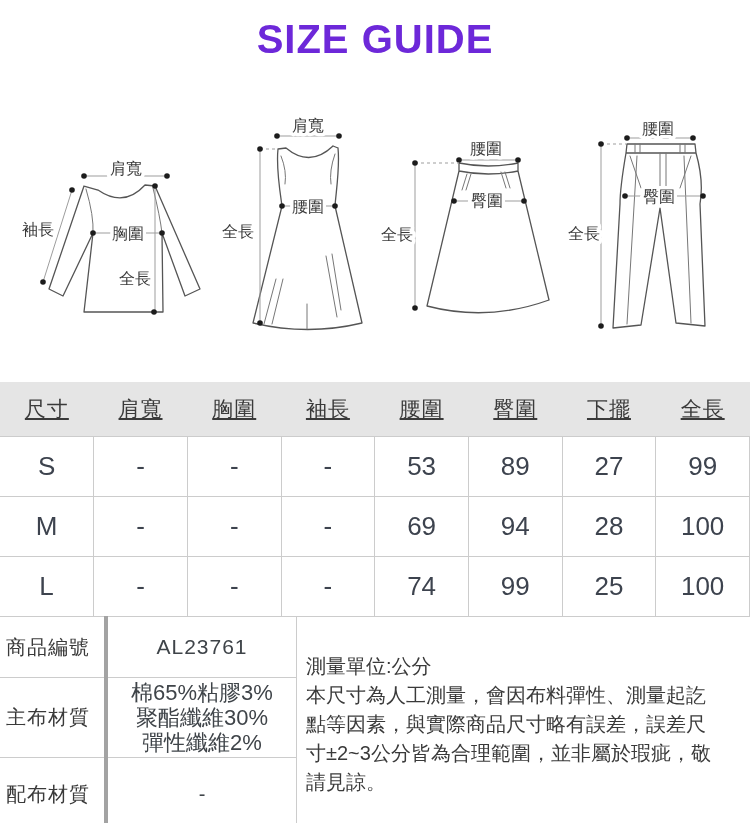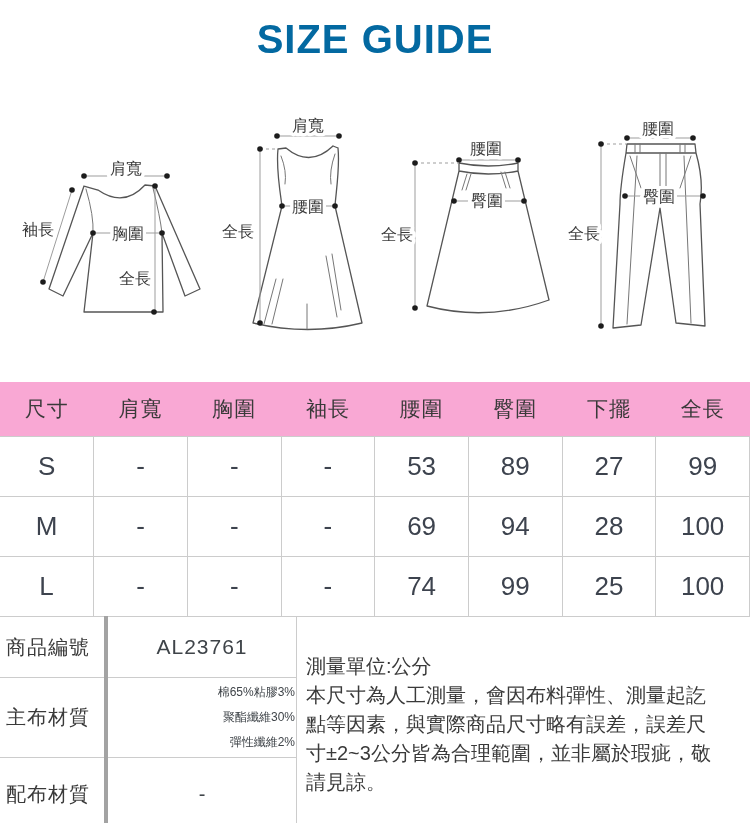--- a/index.html
+++ b/index.html
@@ -4,59 +4,59 @@
 <style>
   html,body{margin:0;padding:0;}
   body{
     width:750px;height:823px;background:#ffffff;overflow:hidden;
     font-family:"Liberation Sans","DejaVu Sans",sans-serif;
     color:#3a3a3a;
   }
   
   .page-title{
     padding-top:16px;height:46px;line-height:46px;text-align:center;
-    font-size:40px;font-weight:600;letter-spacing:1px;color:#0369a1;
+    font-size:40px;font-weight:600;letter-spacing:1px;color:#6d28d9;
   }
   
   .diagrams{position:relative;height:282px;margin-top:34px;}
   .fig{position:absolute;top:0;}
   .outline{fill:none;stroke:#555555;stroke-width:1.3;stroke-linejoin:round;stroke-linecap:round;}
   .detail{fill:none;stroke:#777777;stroke-width:1;stroke-linejoin:round;stroke-linecap:round;}
   .dim{stroke:#9d9d9d;stroke-width:1;fill:none;}
   .dimdash{stroke:#9d9d9d;stroke-width:1;fill:none;stroke-dasharray:3 3;}
   .dot{fill:#1c1c1c;stroke:none;}
   .lbl{
     font-family:"Liberation Sans","DejaVu Sans",sans-serif;
     font-size:16px;fill:#3a3a3a;text-anchor:middle;
     paint-order:stroke;stroke:#ffffff;stroke-width:7px;stroke-linejoin:round;
   }
   
   table{border-collapse:collapse;table-layout:fixed;}
   .size-table{width:750px;margin-top:4px;text-align:center;}
   .size-table th{
-    background:#f9a8d4;height:52px;font-size:21px;font-weight:400;
-    color:#3a3a3a;letter-spacing:1px;
+    background:#e5e5e5;height:52px;font-size:21px;font-weight:400;
+    color:#3a3a3a;letter-spacing:1px;text-decoration:underline;
   }
   .size-table td{
     height:57px;border-top:1px solid #cccccc;border-left:1px solid #cccccc;
     font-size:26px;font-weight:300;color:#3d434e;
   }
   .size-table td:first-child{border-left:none;}
   .size-table td:last-child{border-right:1px solid #cccccc;}
   
   .info-table{width:750px;}
   .info-table td{border-top:1px solid #cccccc;vertical-align:middle;}
   .info-table tr.last td{border-bottom:1px solid #cccccc;}
   .info-label{
     width:97px;padding-left:6px;font-size:20px;color:#3a3a3a;
     border-right:4px solid #a3a3a3;letter-spacing:1px;
   }
   .info-value{width:186px;text-align:center;border-right:1px solid #cccccc;color:#3f4449;}
   .product-code{font-size:21px;font-weight:300;letter-spacing:1px;}
-  .fabric-line{font-size:12px;line-height:25px;text-align:right;}
+  .fabric-line{font-size:22px;line-height:25px;}
   .dash-value{font-size:20px;}
   .row-code td{height:58px;}
   .row-fabric td{height:77px;}
   .row-trim td{height:71px;}
   .note-cell{padding:0 30px 0 9px;font-size:20px;line-height:29px;color:#3a3a3a;}
   .note-cell p{margin:0;}
 </style>
 </head>
 <body>
 

